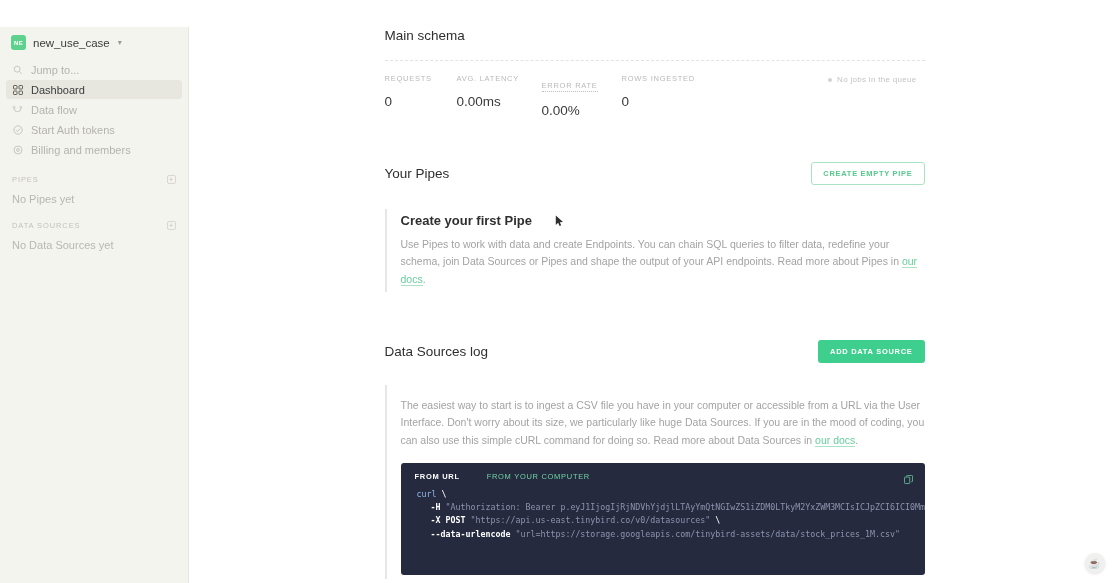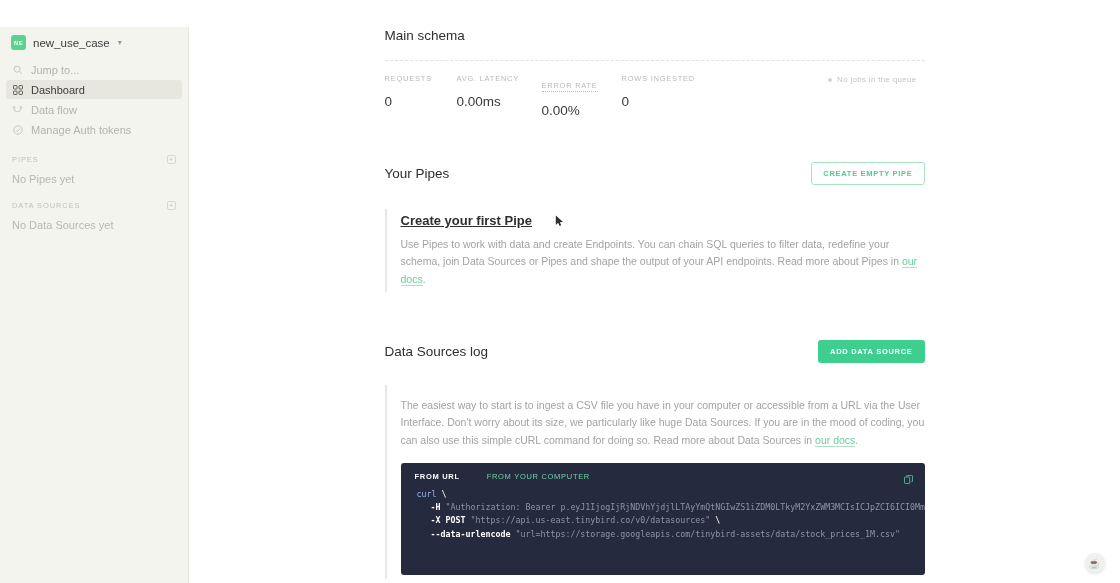--- a/index.html
+++ b/index.html
@@ -105,21 +105,21 @@
     border: 1px solid #a9e3c4; border-radius: 3px; background: #fff;
     color: #56c98c; font-size: 7.5px; letter-spacing: .7px; font-weight: bold;
     padding: 6px 11px; cursor: pointer; text-transform: uppercase;
   }
   .btn-solid {
     border: none; border-radius: 3px; background: #3ecf8e;
     color: #ffffff; font-size: 7.5px; letter-spacing: .7px; font-weight: bold;
     padding: 7px 12px; cursor: pointer; text-transform: uppercase;
   }
   .callout { border-left: 2px solid #e3eae6; padding: 4px 0 4px 14px; margin-top: 24px; }
-  .callout-title { font-size: 13px; color: #2f2f2f; font-weight: bold; display: flex; align-items: center; gap: 23px; text-decoration: underline; }
+  .callout-title { font-size: 13px; color: #2f2f2f; font-weight: bold; display: flex; align-items: center; gap: 23px; }
   .callout-body { font-size: 10.5px; line-height: 1.65; color: #a3a3a3; margin-top: 8px; }
   .lnk { color: #66cf9b; border-bottom: 1px solid #a9e3c4; cursor: pointer; }
 
   .cursor-ico { display: inline-block; width: 10px; height: 12px; }
 
   
   .ds-wrap { margin-top: 48px; }
   .ds-callout { border-left: 2px solid #e3eae6; padding: 4px 0 4px 14px; margin-top: 22px; }
 
   
@@ -199,23 +199,32 @@
         <span>Data flow</span>
       </div>
 
       <div class="nav-item">
         <span class="nav-ico">
           <svg width="10" height="10" viewBox="0 0 12 12">
             <circle cx="6" cy="6" r="5" fill="none" stroke="#c3c3ba" stroke-width="1.1"></circle>
             <path d="M3.6 6.2 L5.3 7.9 L8.5 4.4" fill="none" stroke="#c3c3ba" stroke-width="1.1"></path>
           </svg>
         </span>
-        <span>Manage Auth tokens</span>
-      </div>
-
+        <span>Start Auth tokens</span>
+      </div>
+
+      <div class="nav-item">
+        <span class="nav-ico">
+          <svg width="10" height="10" viewBox="0 0 12 12">
+            <circle cx="6" cy="6" r="4.8" fill="none" stroke="#c3c3ba" stroke-width="1.1"></circle>
+            <circle cx="6" cy="6" r="1.7" fill="none" stroke="#c3c3ba" stroke-width="1.1"></circle>
+          </svg>
+        </span>
+        <span>Billing and members</span>
+      </div>
     </nav>
 
     <div class="sec">
       <div class="sec-head">
         <span>PIPES</span>
         <span class="sec-add">+</span>
       </div>
       <div class="sec-empty">No Pipes yet</div>
     </div>
 

